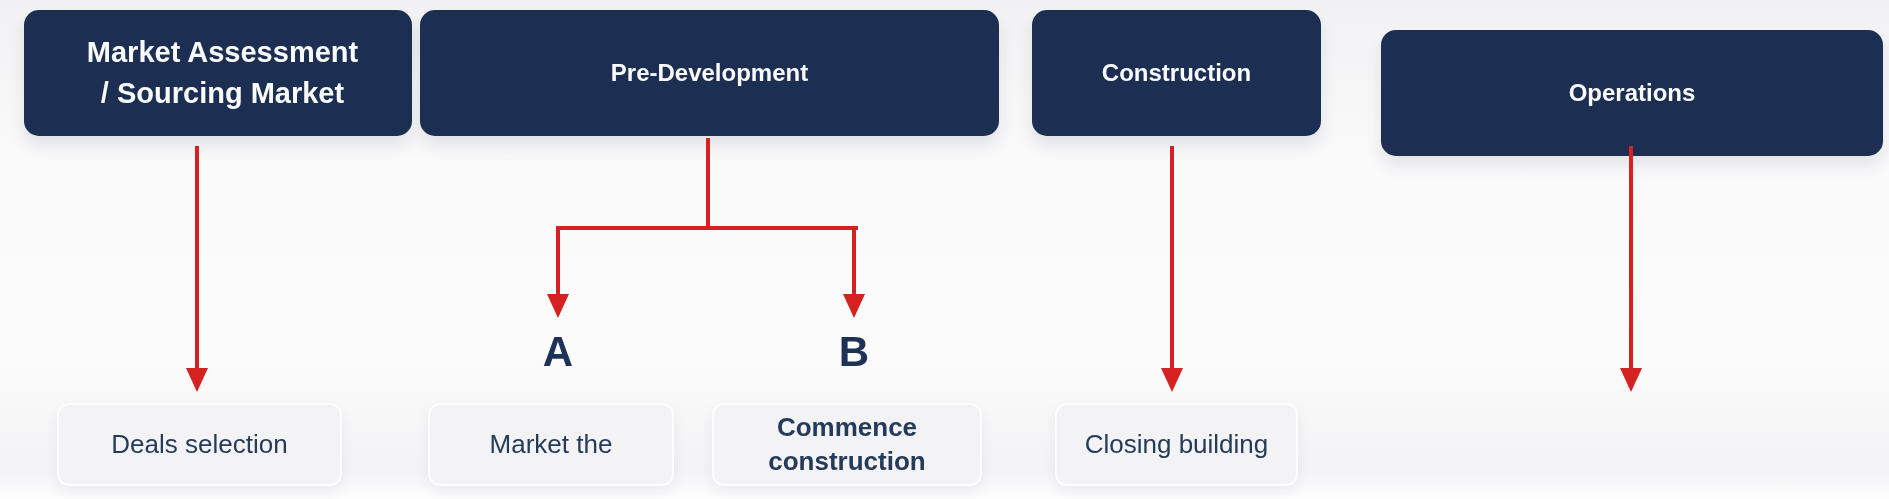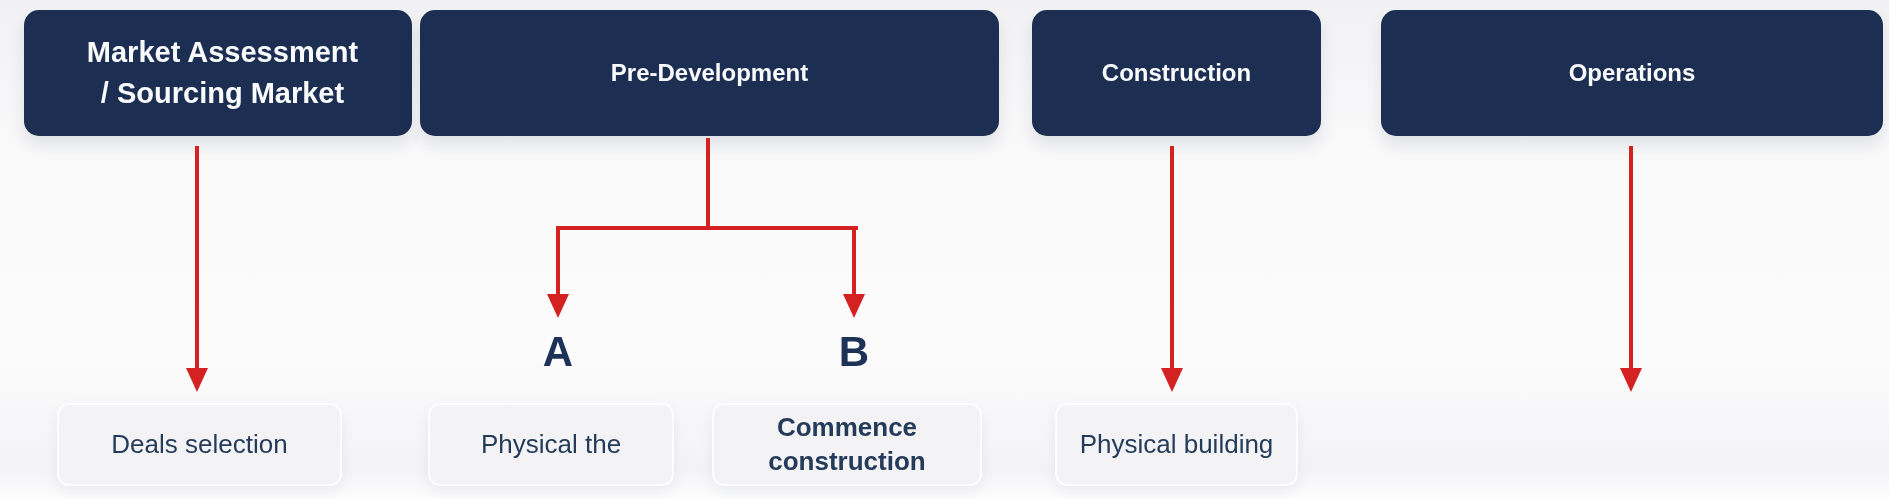--- a/index.html
+++ b/index.html
@@ -24,21 +24,21 @@
     justify-content: center;
     text-align: center;
     font-weight: bold;
     font-size: 24px;
     line-height: 1.42;
     box-shadow: 0 10px 16px rgba(25, 35, 65, 0.10);
   }
   .hdr1 { left: 24px;    width: 379px; font-size: 29px; padding-left: 9px; }
   .hdr2 { left: 420px;  width: 579px; }
   .hdr3 { left: 1032px; width: 289px; }
-  .hdr4 { left: 1381px; width: 502px; }
+  .hdr4 { left: 1381px; width: 502px; margin-top: 20px; }
 
   .out {
     position: absolute;
     top: 403px;
     height: 83px;
     background: var(--outcome-bg, #f3f3f6);
     color: var(--outcome-text, #243b59);
     border: 2px solid #fdfdfe;
     border-radius: 12px;
     box-sizing: border-box;
@@ -128,23 +128,23 @@
   <div class="vline v-construction"></div>
   <div class="ahead h-construction"></div>
 
   <div class="vline v-operations"></div>
   <div class="ahead h-operations"></div>
 
   <div class="out out1">
     <span>Deals selection</span>
   </div>
   <div class="out out2">
-    <span>Physical the</span>
+    <span>Market the</span>
   </div>
   <div class="out out3">
     <span>Commence</span>
     <span>construction</span>
   </div>
   <div class="out out4">
-    <span>Physical building</span>
+    <span>Closing building</span>
   </div>
 
 </div>
 
 </body></html>

